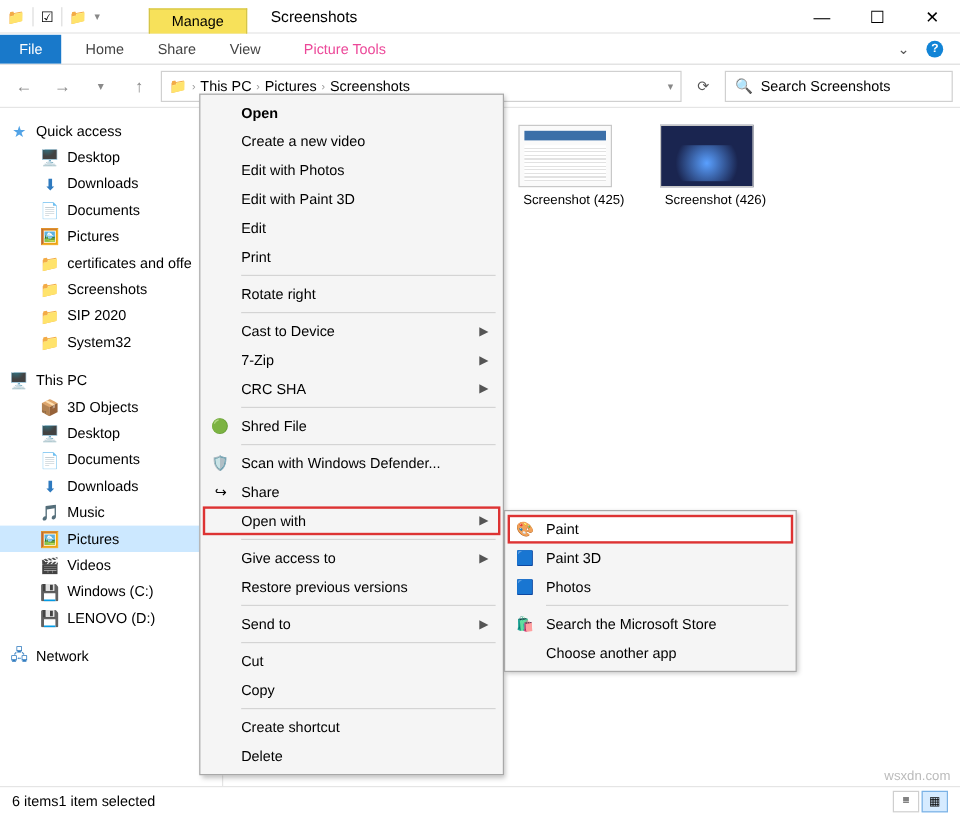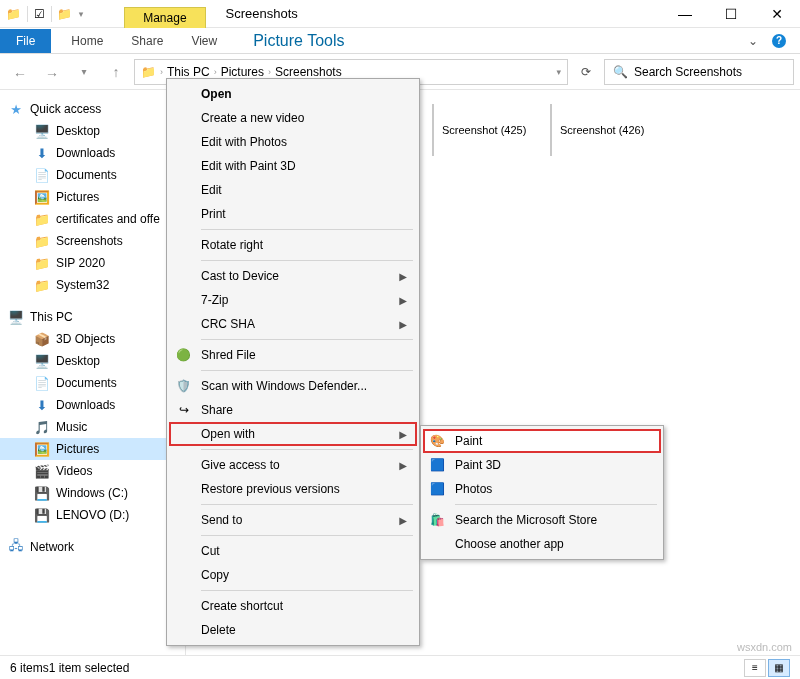--- a/index.html
+++ b/index.html
@@ -9,21 +9,21 @@
 .qat .folder-icon{color:#f0c23a}
 .qat .sep{width:1px;height:16px;background:#dcdcdc}
 .tabs-area{display:flex;align-items:flex-end;height:28px;margin-left:35px}
 .manage-tab{background:#f7e15a;border:1px solid #d4c54a;border-bottom:none;padding:3px 18px;font-size:12px}
 .title-text{margin-left:20px;font-size:13px}
 .win-controls{margin-left:auto;display:flex}
 .win-btn{width:46px;height:28px;display:flex;align-items:center;justify-content:center;font-size:14px}
 .ribbon{height:26px;display:flex;align-items:center;border-bottom:1px solid #dcdcdc}
 .file-tab{background:#1979ca;color:#fff;padding:5px 16px;font-size:12px;margin-right:6px}
 .ribbon-tab{padding:4px 14px;font-size:12px;color:#444}
-.picture-tools{padding:4px 14px;font-size:16px;color:#0369a1;margin-left:8px}
+.picture-tools{padding:4px 14px;font-size:12px;color:#ec4899;margin-left:8px}
 .ribbon-right{margin-left:auto;display:flex;align-items:center;gap:14px;padding-right:14px}
 .help-icon{width:14px;height:14px;border-radius:50%;background:#1284d6;color:#fff;display:flex;align-items:center;justify-content:center;font-size:10px;font-weight:bold}
 .navbar{height:36px;display:flex;align-items:center;border-bottom:1px solid #e5e5e5;padding:0 6px;gap:4px}
 .nav-arrow{width:28px;height:28px;display:flex;align-items:center;justify-content:center;color:#8a8a8a;font-size:14px}
 .breadcrumb{flex:1;display:flex;align-items:center;height:26px;border:1px solid #d0d0d0;padding:0 6px;gap:4px;font-size:12px}
 .bc-icon{color:#f0c23a}
 .bc-sep{color:#999;font-size:9px}
 .nav-icon{width:28px;height:28px;display:flex;align-items:center;justify-content:center;color:#555}
 .search-box{width:190px;height:26px;border:1px solid #d0d0d0;display:flex;align-items:center;padding:0 8px;gap:6px;color:#888}
 .body-area{display:flex;height:calc(679px - 28px - 26px - 36px - 24px);position:relative}
@@ -31,21 +31,21 @@
 .tree-item{display:flex;align-items:center;height:22px;padding-left:8px;gap:6px;white-space:nowrap}
 .tree-item.indent{padding-left:34px}
 .tree-item.selected{background:#cce8ff}
 .tree-icon{width:16px;height:16px;display:flex;align-items:center;justify-content:center;font-size:13px}
 .tree-item.sep-gap{margin-top:10px}
 .star{color:#52a3e6}
 .folder{color:#f0c23a}
 .blue{color:#2e7abf}
 .disk{color:#7a7a7a}
 .content{flex:1;padding:14px 10px;display:flex;gap:24px;align-items:flex-start}
-.thumb{width:94px;display:flex;flex-direction:row;align-items:center;gap:4px}
+.thumb{width:94px;display:flex;flex-direction:column;align-items:flex-start;gap:4px}
 .thumb.selected .thumb-img{outline:2px solid #7bb2e5}
 .thumb.selected .thumb-label{background:#cce8ff}
 .thumb-img{width:78px;height:52px;border:1px solid #c8c8c8;background:#fafafa;position:relative;overflow:hidden}
 .thumb-img::before{content:"";position:absolute;top:4px;left:4px;right:4px;height:8px;background:#3c8f4a}
 .thumb-img::after{content:"";position:absolute;top:16px;left:4px;right:4px;bottom:4px;background:repeating-linear-gradient(#fff,#fff 2px,#e2e2e2 2px,#e2e2e2 3px)}
 .thumb-img.dark{background:#1a2550}
 .thumb-img.dark::before{display:none}
 .thumb-img.dark::after{background:radial-gradient(circle at center,#5aa0ff 0,#1a2550 70%)}
 .thumb-img.doc::before{background:#3b6fa8}
 .thumb-label{font-size:11px;text-align:center;padding:1px 4px;white-space:nowrap}

